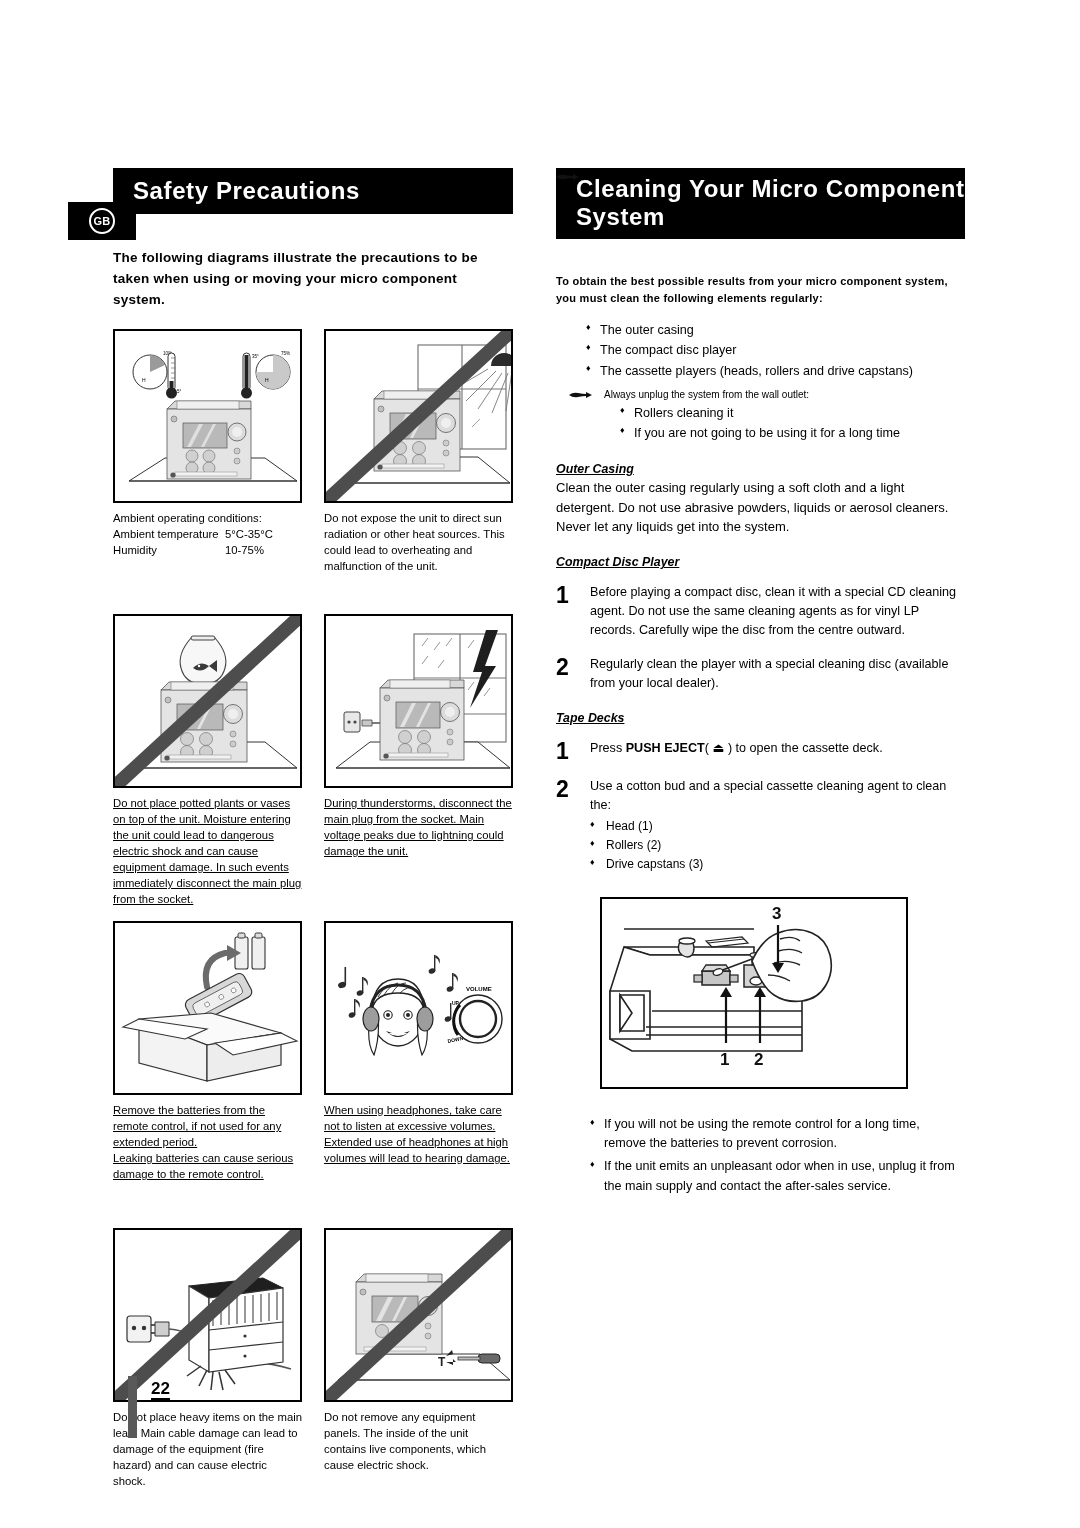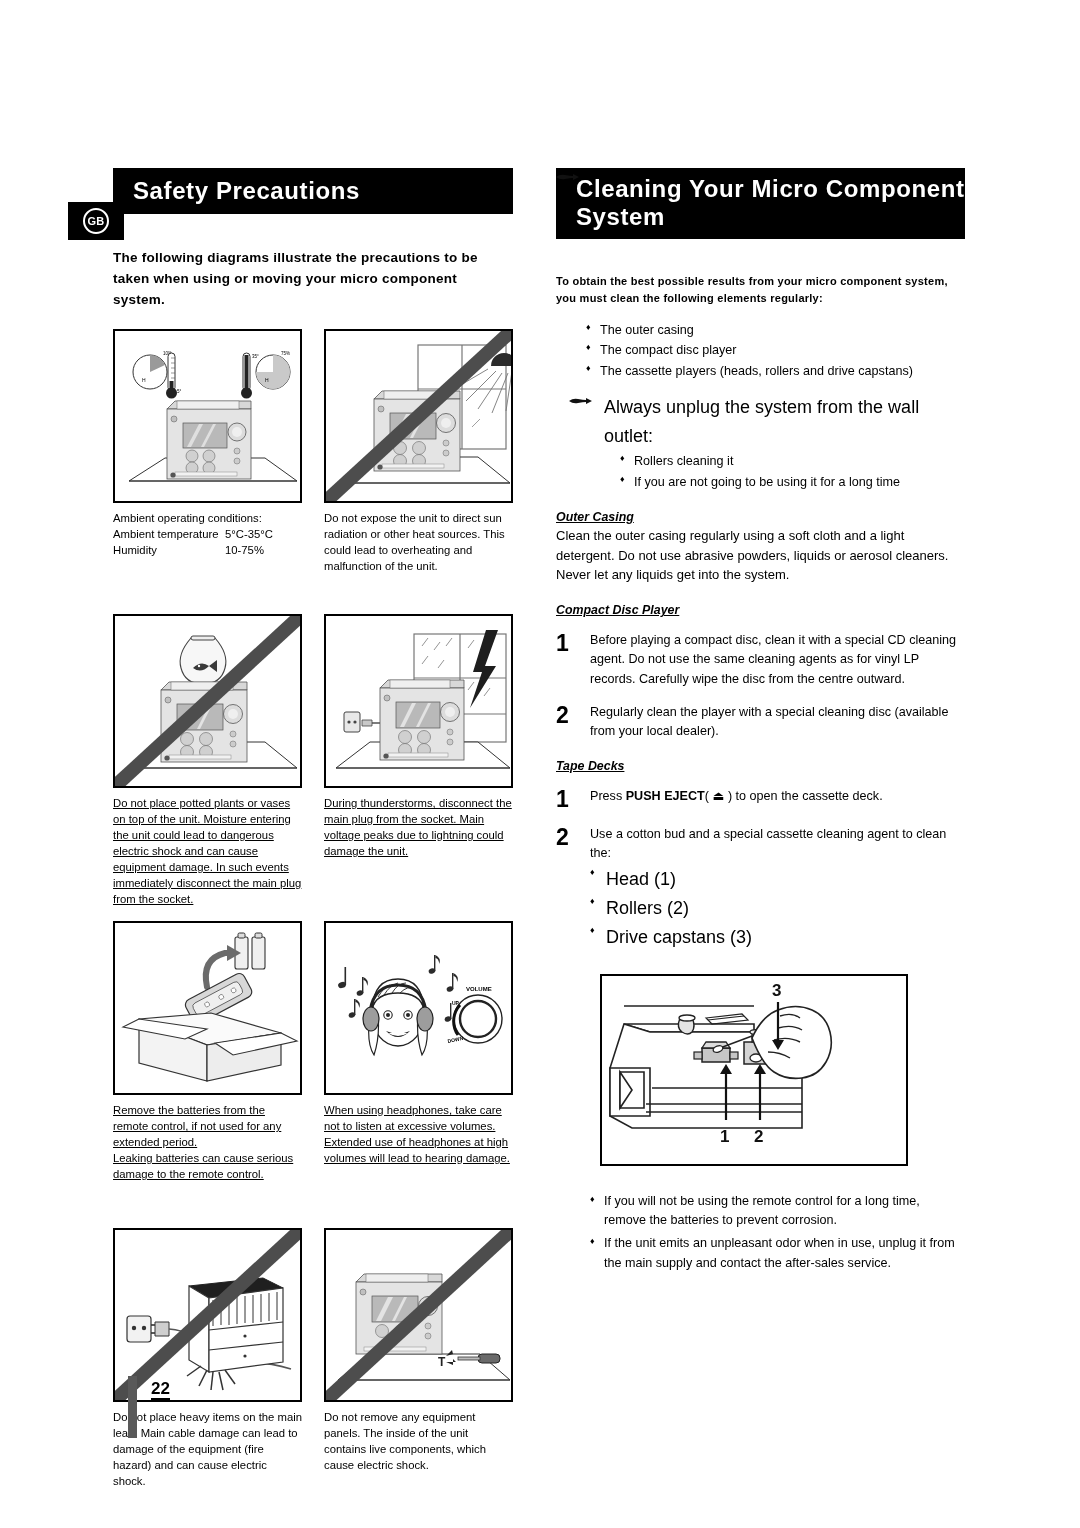--- a/index.html
+++ b/index.html
@@ -9,21 +9,21 @@
     background:#ffffff;
     font-family:"Liberation Sans", sans-serif;
     color:#000;
     position:relative;
     overflow:hidden;
   }
 
   
   .gb-badge{
     position:absolute; left:68px; top:202px;
-    width:56px; height:38px; background:#000;
+    width:68px; height:38px; background:#000;
     display:flex; align-items:center; justify-content:center;
   }
   .gb-badge .ring{
     width:26px;height:26px;border:2px solid #fff;border-radius:50%;
     display:flex;align-items:center;justify-content:center;
     color:#fff;font-size:11px;font-weight:bold;letter-spacing:.3px;
   }
 
   
   .col-left  { position:absolute; left:113px; top:168px; width:400px; }
@@ -71,42 +71,42 @@
     font-size:12.6px; line-height:1.62; padding-left:44px;
     position:relative;
   }
   .bul::before{
     content:"\2666"; position:absolute; left:30px; top:0; font-size:9px;
   }
   .bul.ind{ padding-left:78px; }
   .bul.ind::before{ left:64px; }
 
   .hand-line{
-    font-size:18px; line-height:1.62; padding-left:48px;
-    position:relative; margin-top:12px;
+    font-size:10px; line-height:1.62; padding-left:48px;
+    position:relative; margin-top:6px;
   }
   .hand{
     position:absolute; left:13px; top:4px; width:28px; height:12px;
   }
 
   .sub{
     font-size:12.4px; font-weight:bold; font-style:italic;
     text-decoration:underline; margin-top:18px;
   }
   .para{ font-size:13px; line-height:1.52; margin-top:2px; }
 
   .step{ display:flex; margin-top:14px; }
   .step .num{
     width:34px; font-size:23px; font-weight:bold; line-height:1.0;
     flex:0 0 34px; padding-top:1px;
   }
   .step .txt{ font-size:12.6px; line-height:1.52; flex:1; }
   .step .txt b{ font-weight:bold; }
   .sub-bullets{ margin-top:2px; }
-  .sb{ font-size:18px; line-height:1.6; padding-left:16px; position:relative; }
+  .sb{ font-size:12px; line-height:1.6; padding-left:16px; position:relative; }
   .sb::before{ content:"\2666"; position:absolute; left:0; top:0; font-size:9px; }
 
   
   .deck-panel{
     margin-top:22px; margin-left:44px;
     width:308px; height:192px; border:2.5px solid #000; background:#fff;
   }
 
   .notes{ margin-top:26px; }
   .note{

